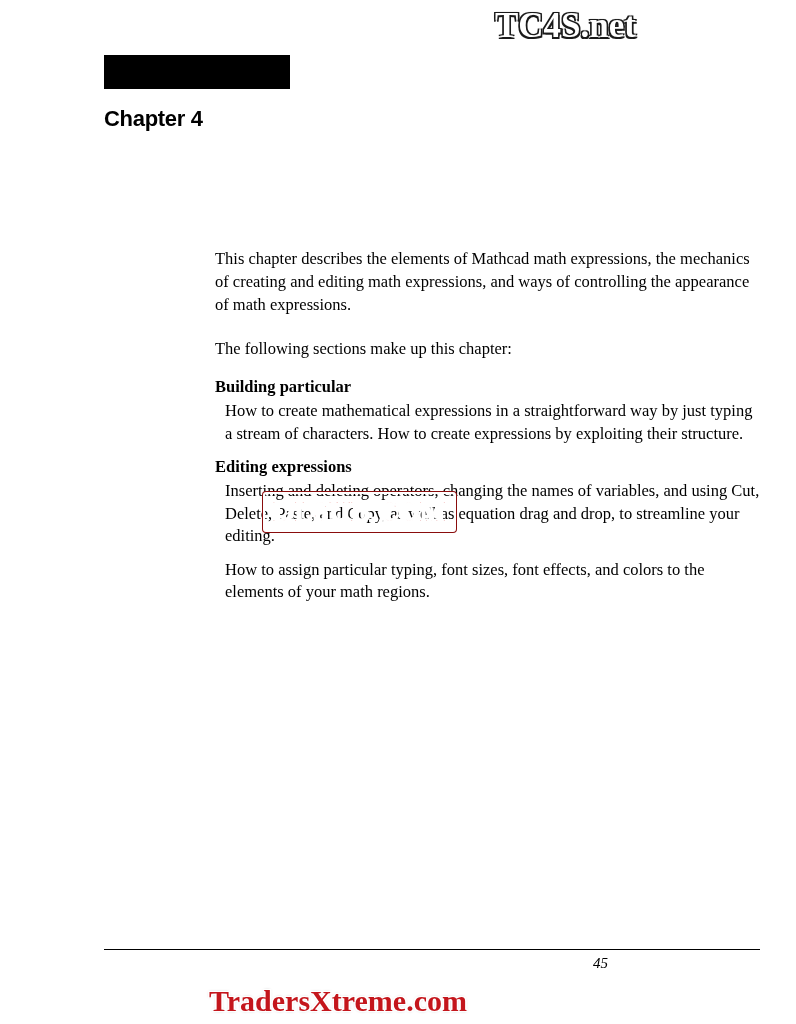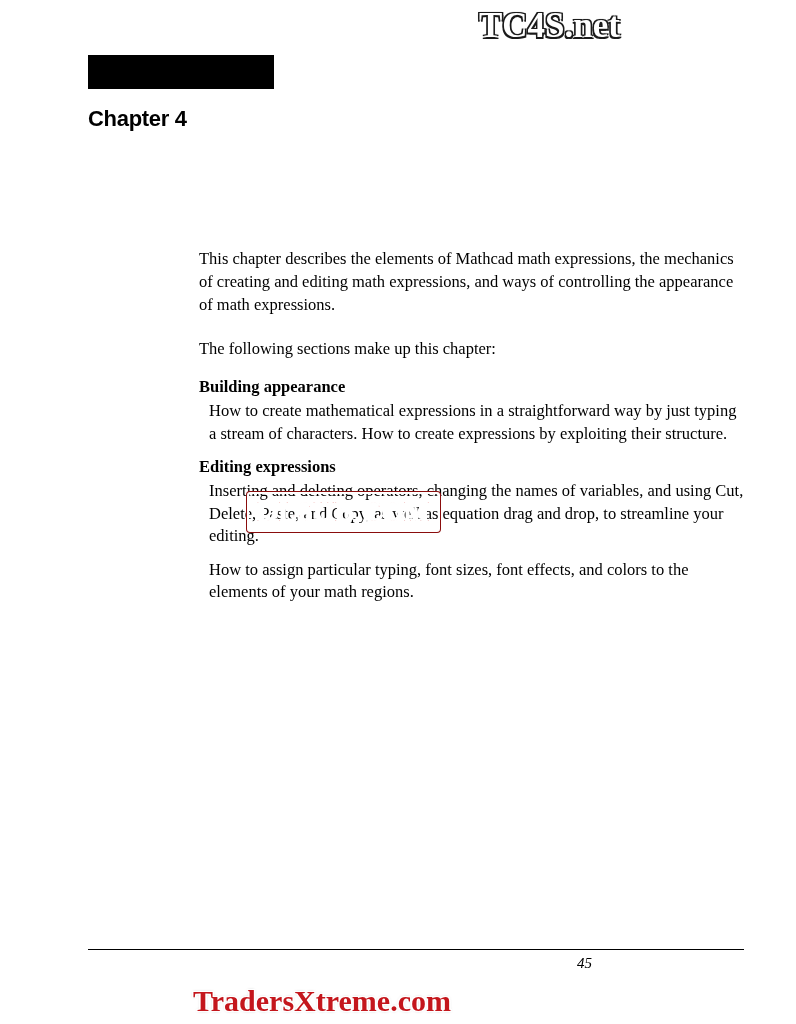--- a/index.html
+++ b/index.html
@@ -30,21 +30,21 @@
       -1.5px -1.5px 0 #1a1a1a,
        1.5px -1.5px 0 #1a1a1a,
       -1.5px  1.5px 0 #1a1a1a,
        1.5px  1.5px 0 #1a1a1a,
        0 0 2px #000000;
   }
 
   
   .page {
     position: absolute;
-    left: 0;
+    left: 16px;
     top: 0;
     width: 644px;
     height: 1024px;
   }
 
   .black-bar {
     position: absolute;
     left: 88px;
     top: 55px;
     width: 186px;
@@ -187,21 +187,21 @@
   </div>
 
   <div class="body-col">
 
     <p class="intro-para">This chapter describes the elements of Mathcad math expressions, the mechanics of creating and editing math expressions, and ways of controlling the appearance of math expressions.</p>
 
     <p class="lead-in">The following sections make up this chapter:</p>
 
 
     <div class="section">
-      <div class="section-title">Building appearance</div>
+      <div class="section-title">Building particular</div>
       <div class="section-body">How to create mathematical expressions in a straightforward way by just typing a stream of characters. How to create expressions by exploiting their structure.</div>
     </div>
 
     <div class="section">
       <div class="section-title">Editing expressions</div>
       <div class="section-body">Inserting and deleting operators, changing the names of variables, and using Cut, Delete, Paste, and Copy, as well as equation drag and drop, to streamline your editing.</div>
     </div>
 
     <div class="section">
       <div class="section-body">How to assign particular typing, font sizes, font effects, and colors to the elements of your math regions.</div>

